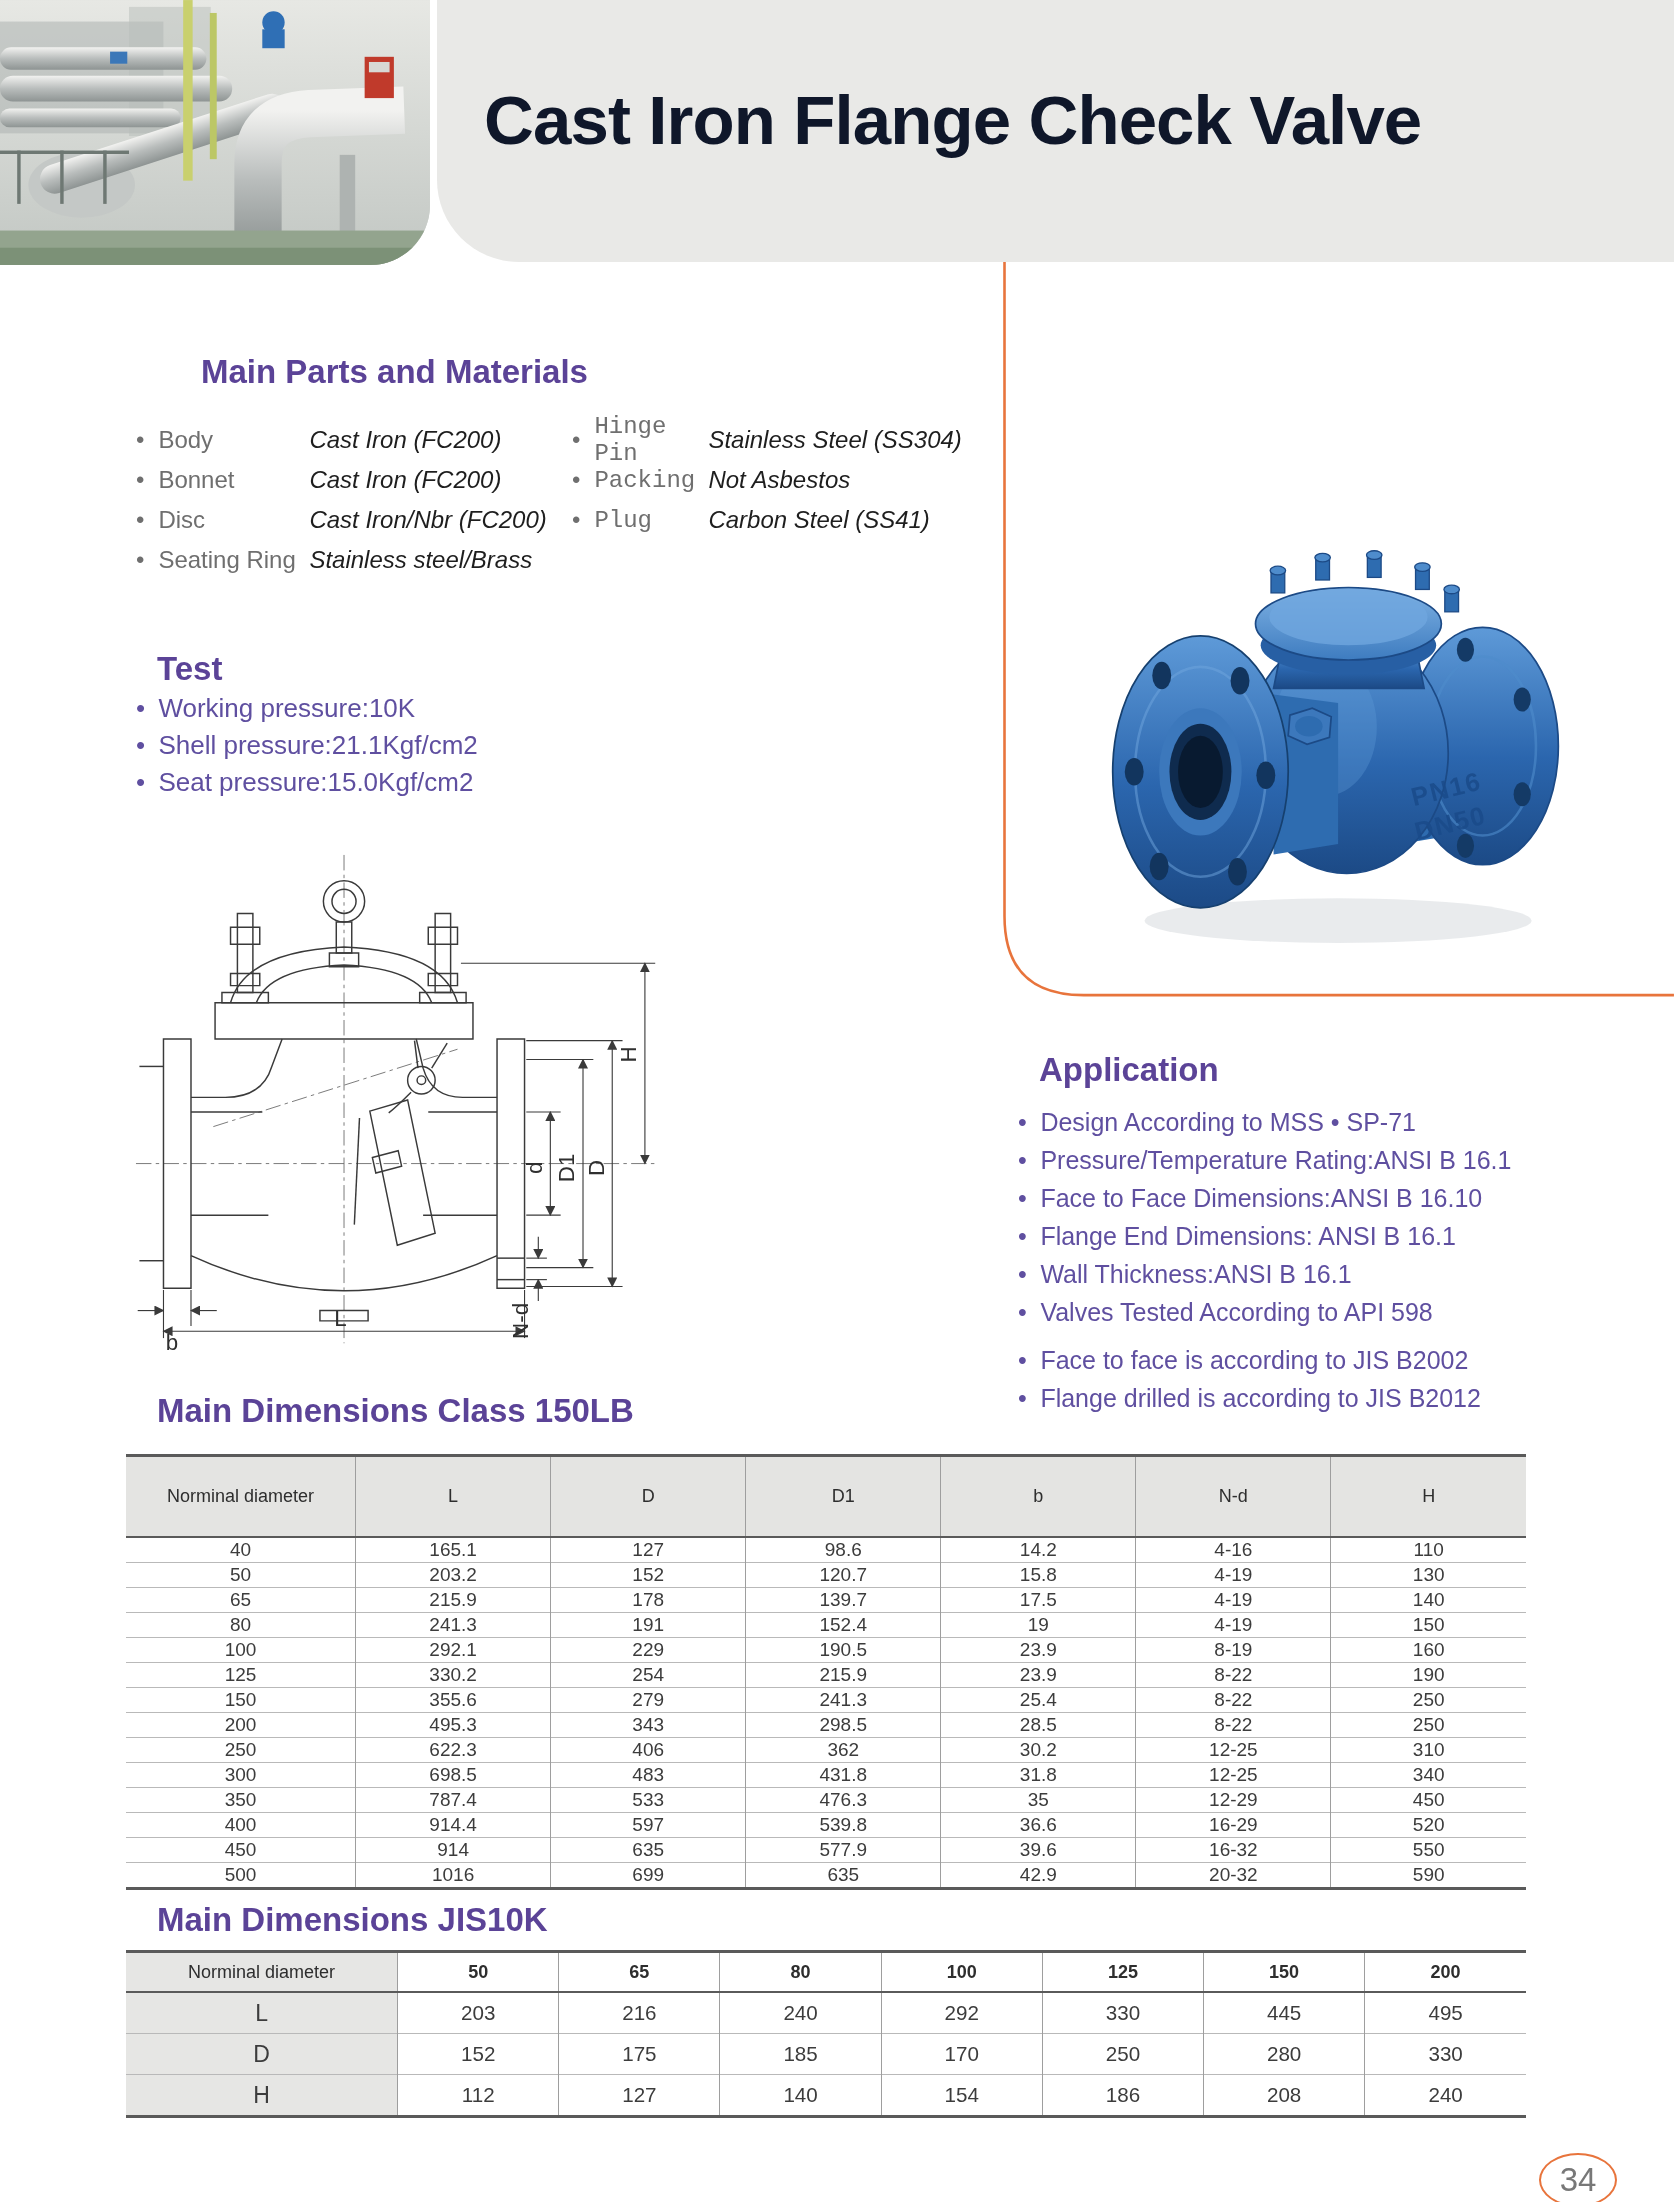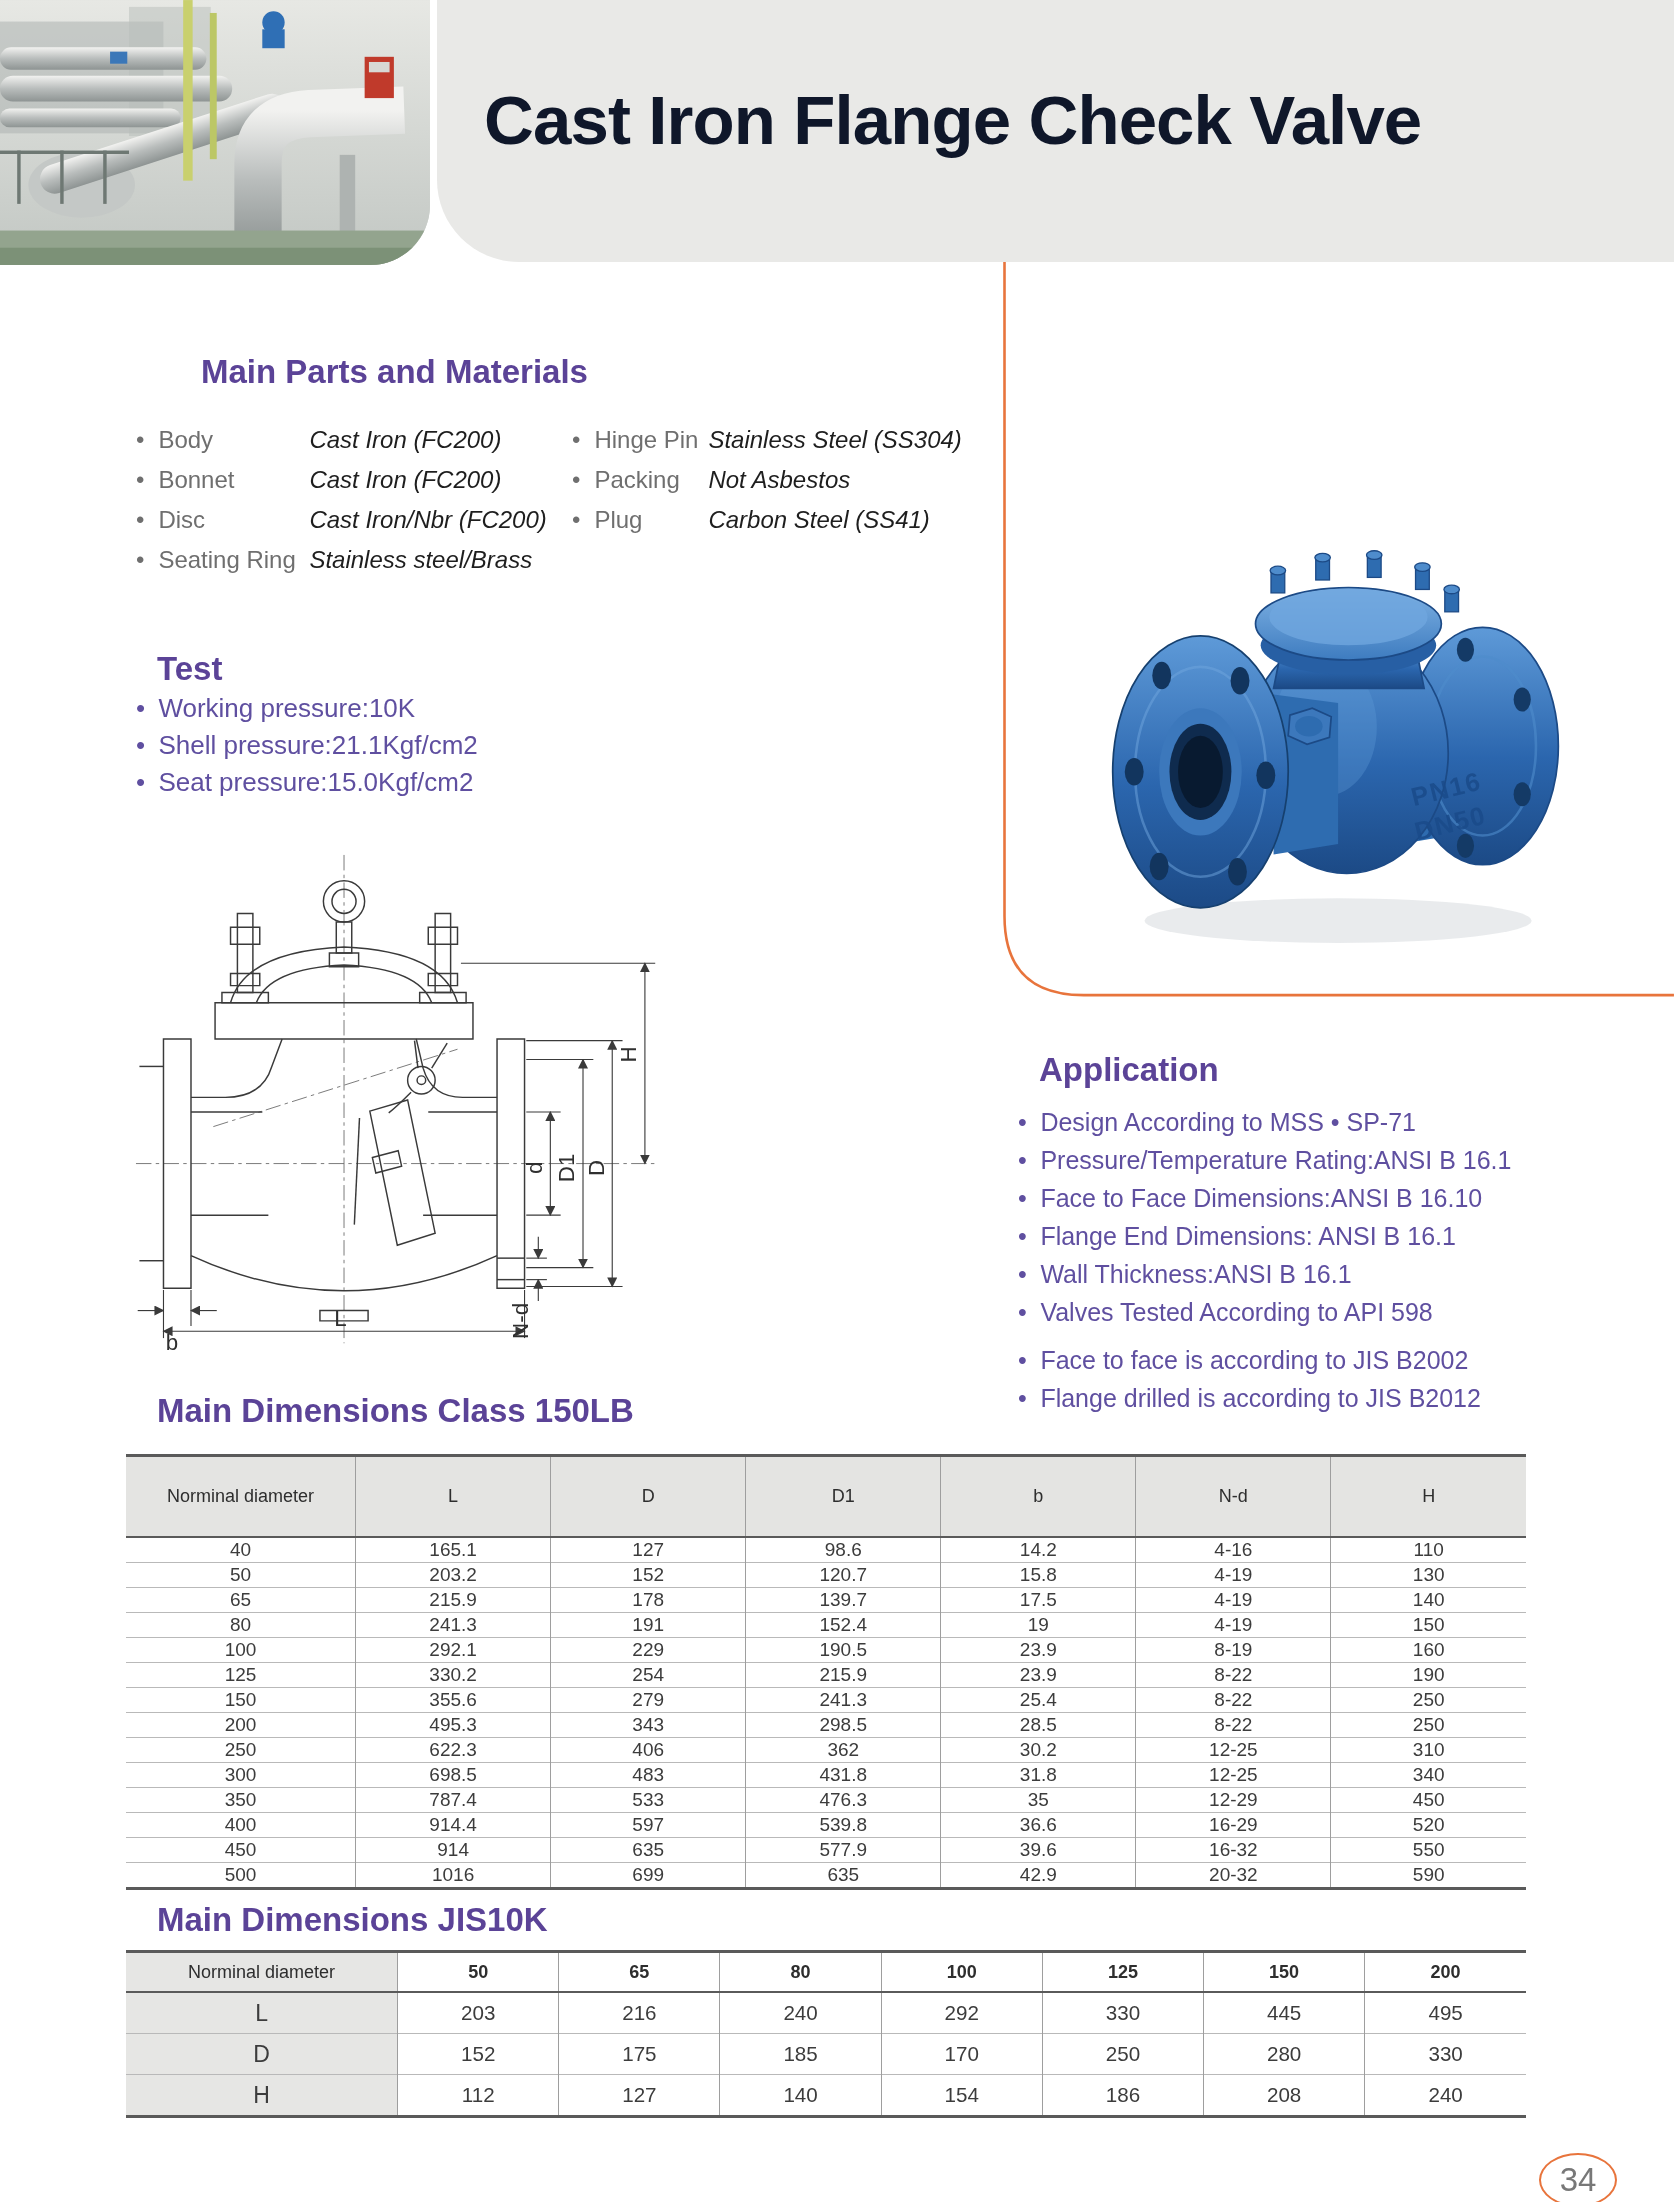--- a/index.html
+++ b/index.html
@@ -19,21 +19,21 @@
   .curve{position:absolute;left:1001px;top:262px;width:673px;height:740px;}
 
   
   .h-purple{position:absolute;font-size:33px;font-weight:bold;color:#5B4397;white-space:nowrap;}
   .plist{position:absolute;list-style:none;margin:0;padding:0;}
   .plist li{display:flex;align-items:center;height:40px;font-size:24px;}
   .plist .bullet{color:#6F6F6F;width:22.4px;flex:none;}
   .plist .lab{color:#6F6F6F;flex:none;}
   .plist .val{color:#1E1E1E;font-style:italic;}
   .parts-left .lab{width:151px;}
-  .parts-right .lab{width:114px;}
+  .parts-right .lab{width:114px;font-family:Liberation Mono, monospace;}
 
   .blist{position:absolute;list-style:none;margin:0;padding:0;color:#5F4FA0;}
   .blist li{display:flex;align-items:flex-start;}
   .blist .bullet{width:22.4px;flex:none;}
   .test-list li{height:37px;font-size:26px;}
   .app-list li{height:38px;font-size:25px;white-space:nowrap;}
   .app-list li.gap{margin-top:9.5px;}
 
   
   .tblwrap{position:absolute;}

